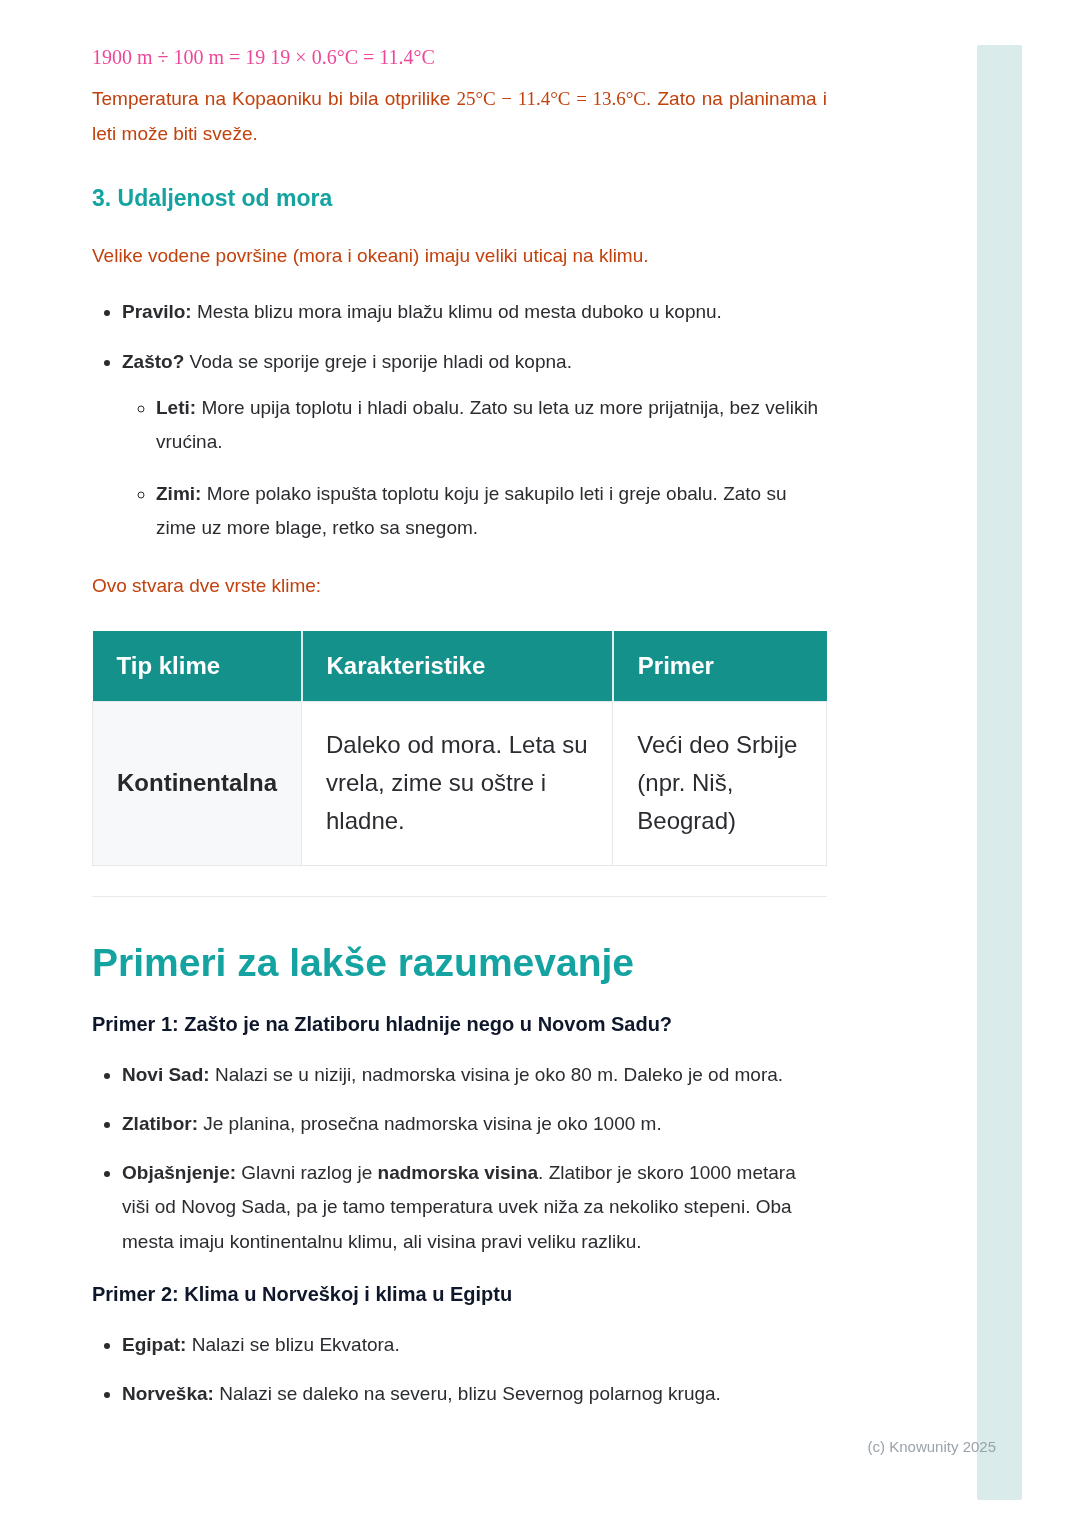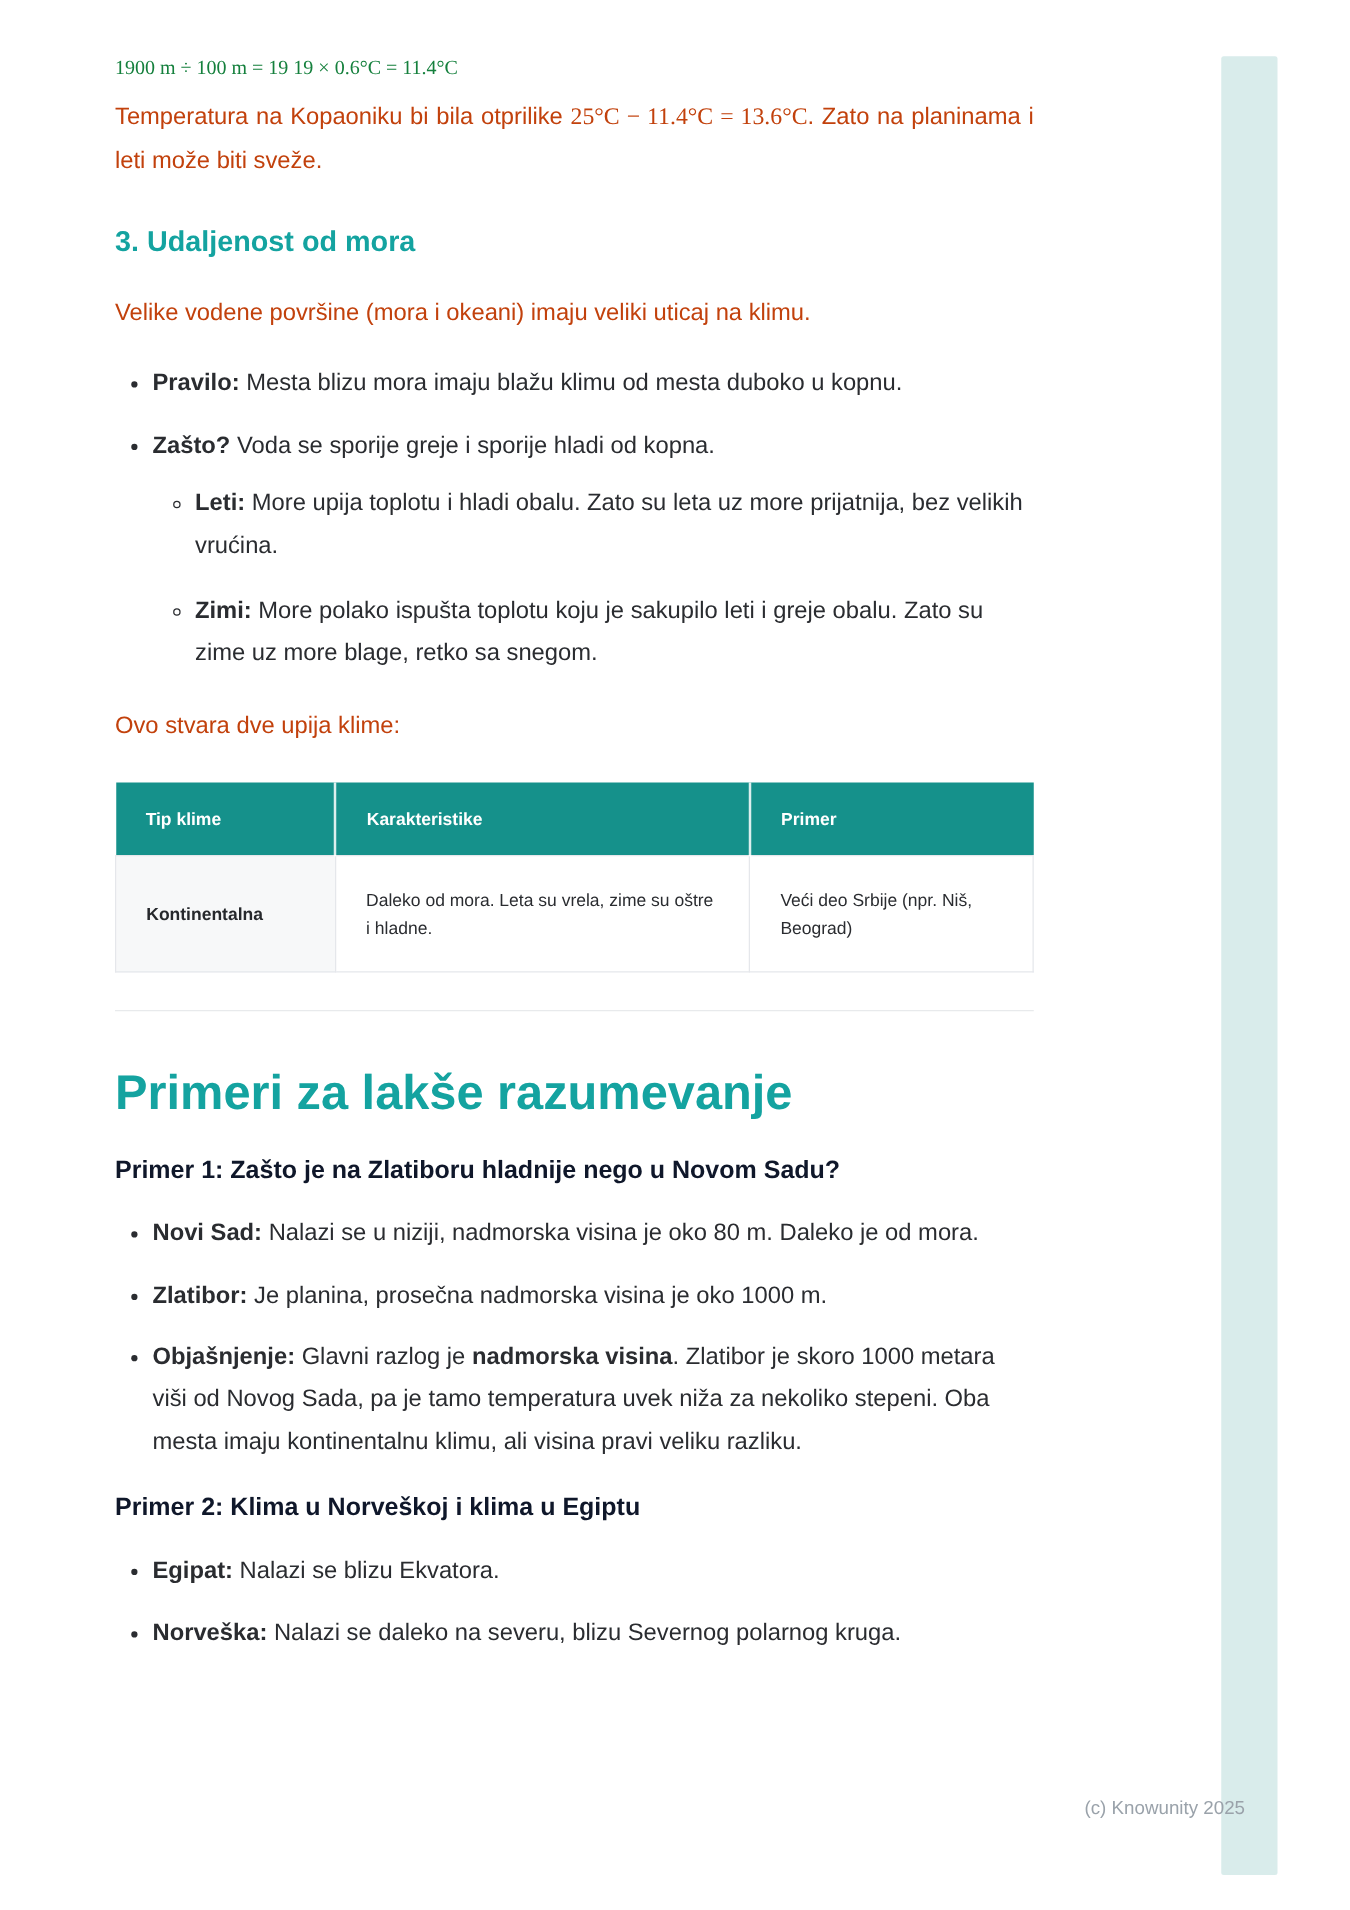--- a/index.html
+++ b/index.html
@@ -27,22 +27,22 @@
     border-radius: 2px;
   }
   .content {
     position: absolute;
     left: 92px; top: 46px;
     width: 735px;
   }
   .serif { font-family: "Liberation Serif", serif; }
   .b { font-weight: 700; }
   .math-line {
-    font-size: 16px;
-    color: #15803d;
+    font-size: 20px;
+    color: #ec4899;
     margin-bottom: 12px;
     font-family: "Liberation Serif", serif;
   }
   p.body {
     font-size: 19px;
     line-height: 1.85;
     color: #c2410c;
   }
   p.justify { text-align: justify; }
   .intro-para { margin-bottom: 34px; }
@@ -73,21 +73,21 @@
     font-size: 19px;
     line-height: 1.8;
     margin-bottom: 18px;
     color: #2a2c30;
   }
   li::marker { color: #2a2c30; }
   .outro { margin: 4px 0 28px; }
   table.climate {
     width: 100%;
     border-collapse: collapse;
-    font-size: 14px;
+    font-size: 24px;
     margin-bottom: 18px;
   }
   table.climate thead th {
     background: var(--table-header);
     color: #ffffff;
     font-weight: 700;
     text-align: left;
     padding: 21px 24px;
     border: none;
     border-right: 2px solid rgba(255,255,255,0.85);
@@ -155,21 +155,21 @@
     <li><span class="b">Pravilo:</span><span> Mesta blizu mora imaju blažu klimu od mesta duboko u kopnu.</span></li>
     <li>
       <span><span class="b">Zašto?</span><span> Voda se sporije greje i sporije hladi od kopna.</span></span>
       <ul class="l2">
         <li><span class="b">Leti:</span><span> More upija toplotu i hladi obalu. Zato su leta uz more prijatnija, bez velikih vrućina.</span></li>
         <li><span class="b">Zimi:</span><span> More polako ispušta toplotu koju je sakupilo leti i greje obalu. Zato su zime uz more blage, retko sa snegom.</span></li>
       </ul>
     </li>
   </ul>
 
-  <p class="body outro">Ovo stvara dve upija klime:</p>
+  <p class="body outro">Ovo stvara dve vrste klime:</p>
 
   <table class="climate">
     <colgroup>
       <col class="col-type">
         <col class="col-char">
         <col class="col-ex">
     </colgroup>
     <thead>
       <tr>
         <th>Tip klime</th>

